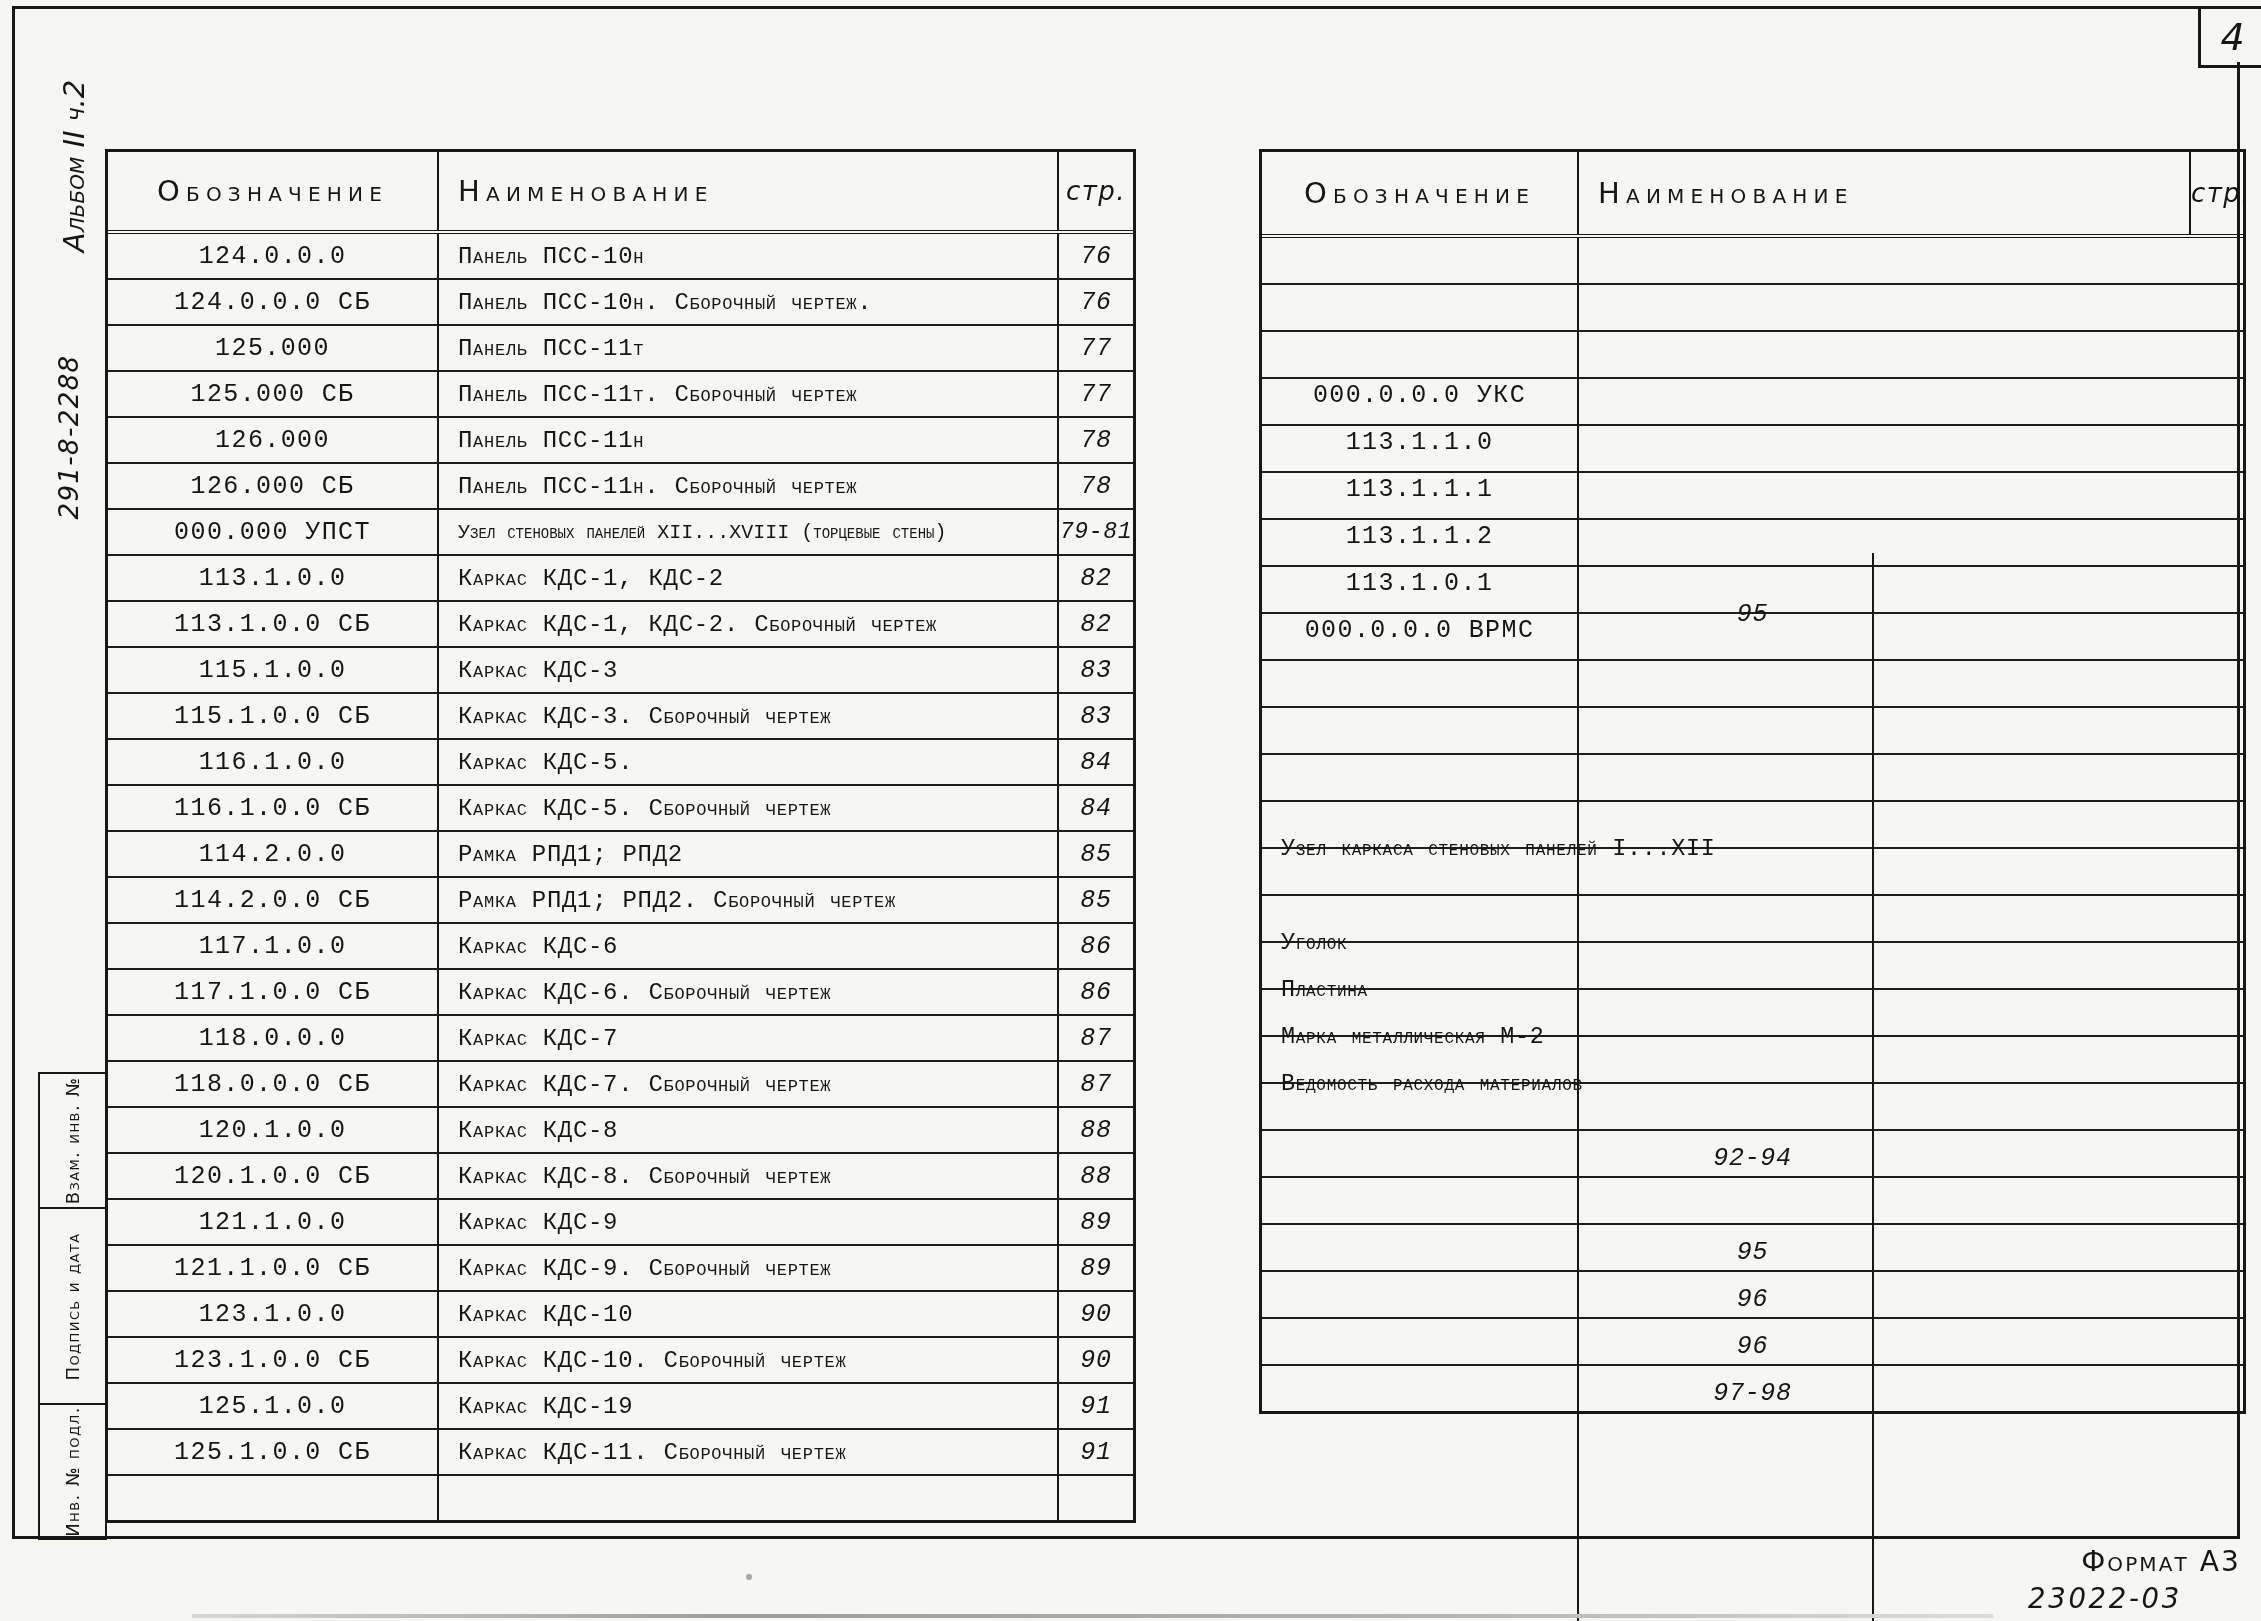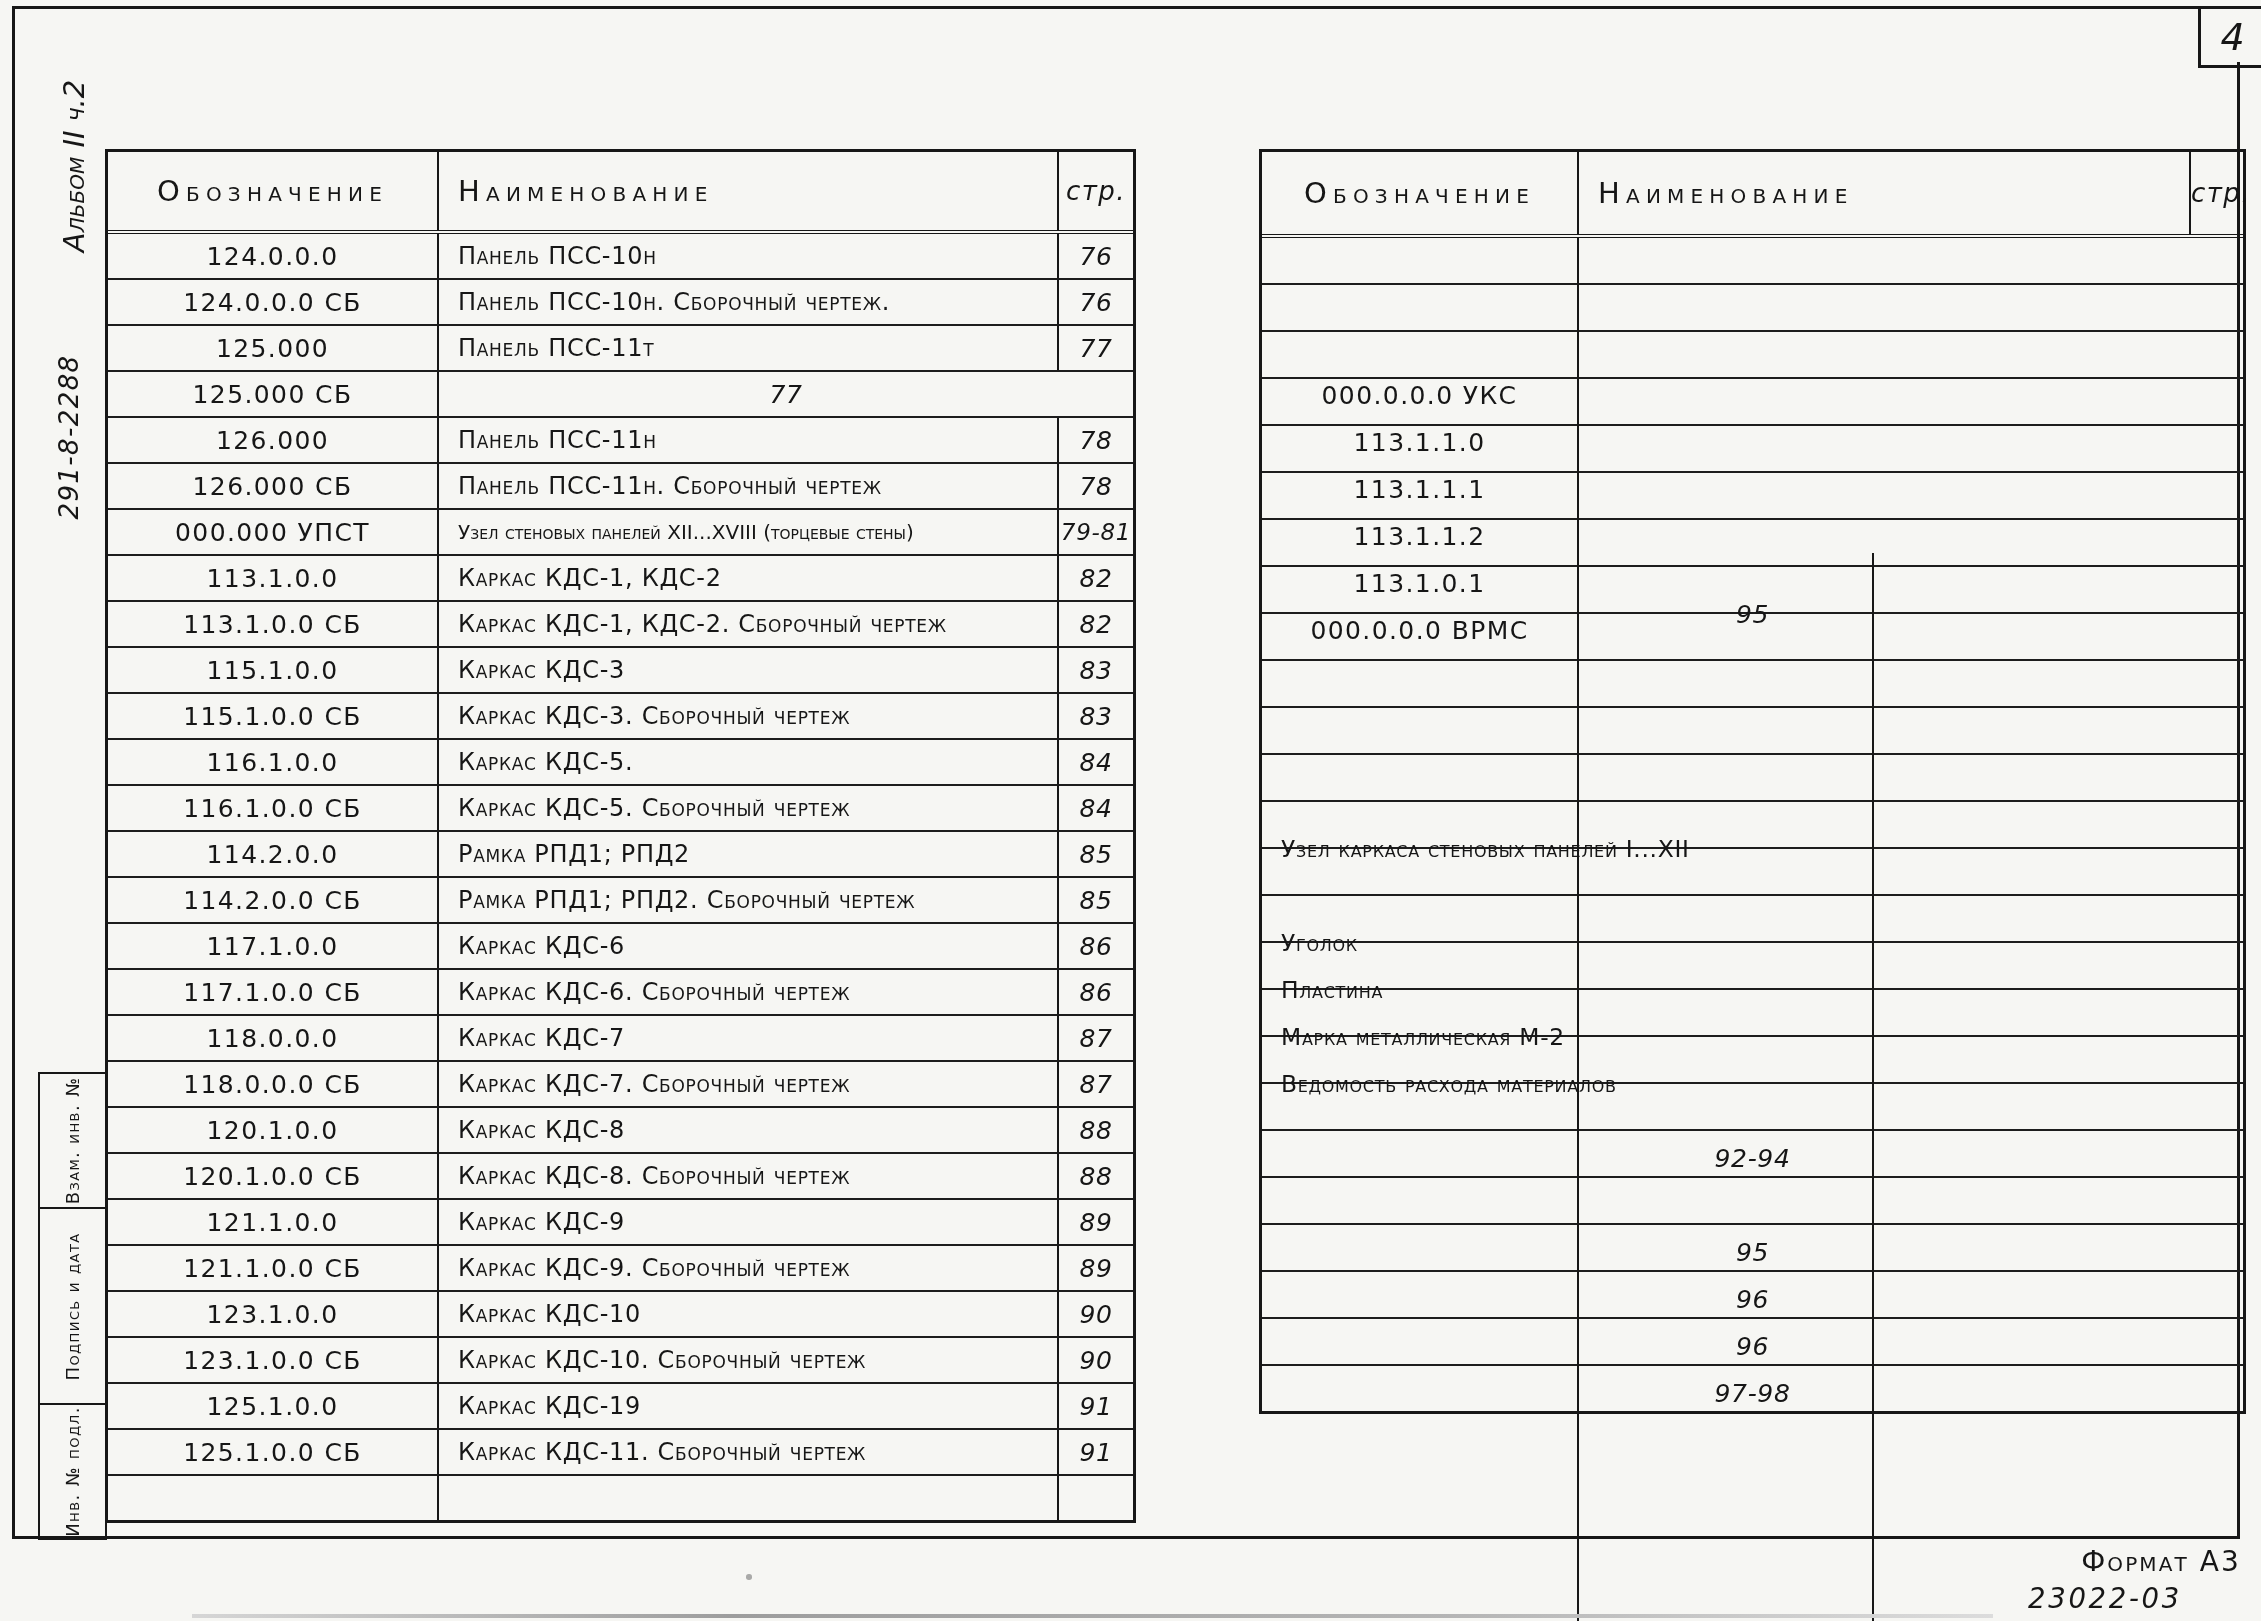--- a/index.html
+++ b/index.html
@@ -29,21 +29,21 @@
   
   .toc{border:3.4px solid #171717;}
   .toc.left{left:105px;top:149px;width:1025px;}
   .toc.right{left:1259px;top:149px;width:981px;}
   .toc .header{
     display:flex;align-items:stretch;
     border-bottom:4.8px double #171717;
   }
   .toc.left .header{height:78px;}
   .toc.right .header{height:82px;}
-  .row{display:flex;align-items:stretch;border-bottom:2.1px solid #1d1d1d;}
+  .row{display:flex;align-items:stretch;border-bottom:2.1px solid #1d1d1d;font-family:Liberation Mono, monospace;}
   .toc.left  .row{height:44px;}
   .toc.right .row{height:45px;flex-direction:column;}
   .rows .row:last-child{border-bottom:none;}
   .cell{display:flex;align-items:center;justify-content:center;overflow:visible;}
   .cell span{white-space:nowrap;}
   .cell.designation{border-right:2.7px solid #171717;}
   .cell.name{border-right:2.7px solid #171717;justify-content:flex-start;padding-left:19px;}
   .cell.page{flex:1;}
   .toc.left  .cell.designation{width:329px;flex:0 0 329px;}
   .toc.left  .cell.name{width:599px;flex:0 0 599px;}
@@ -155,20 +155,23 @@
           <span>Панель ПСС-11т</span>
         </div>
         <div class="cell page">
           <span>77</span>
         </div>
       </div>
       <div class="row">
         <div class="cell designation">
           <span>125.000 СБ</span>
         </div>
+        <div class="cell name">
+          <span>Панель ПСС-11т. Сборочный чертеж</span>
+        </div>
         <div class="cell page">
           <span>77</span>
         </div>
       </div>
       <div class="row">
         <div class="cell designation">
           <span>126.000</span>
         </div>
         <div class="cell name">
           <span>Панель ПСС-11н</span>

